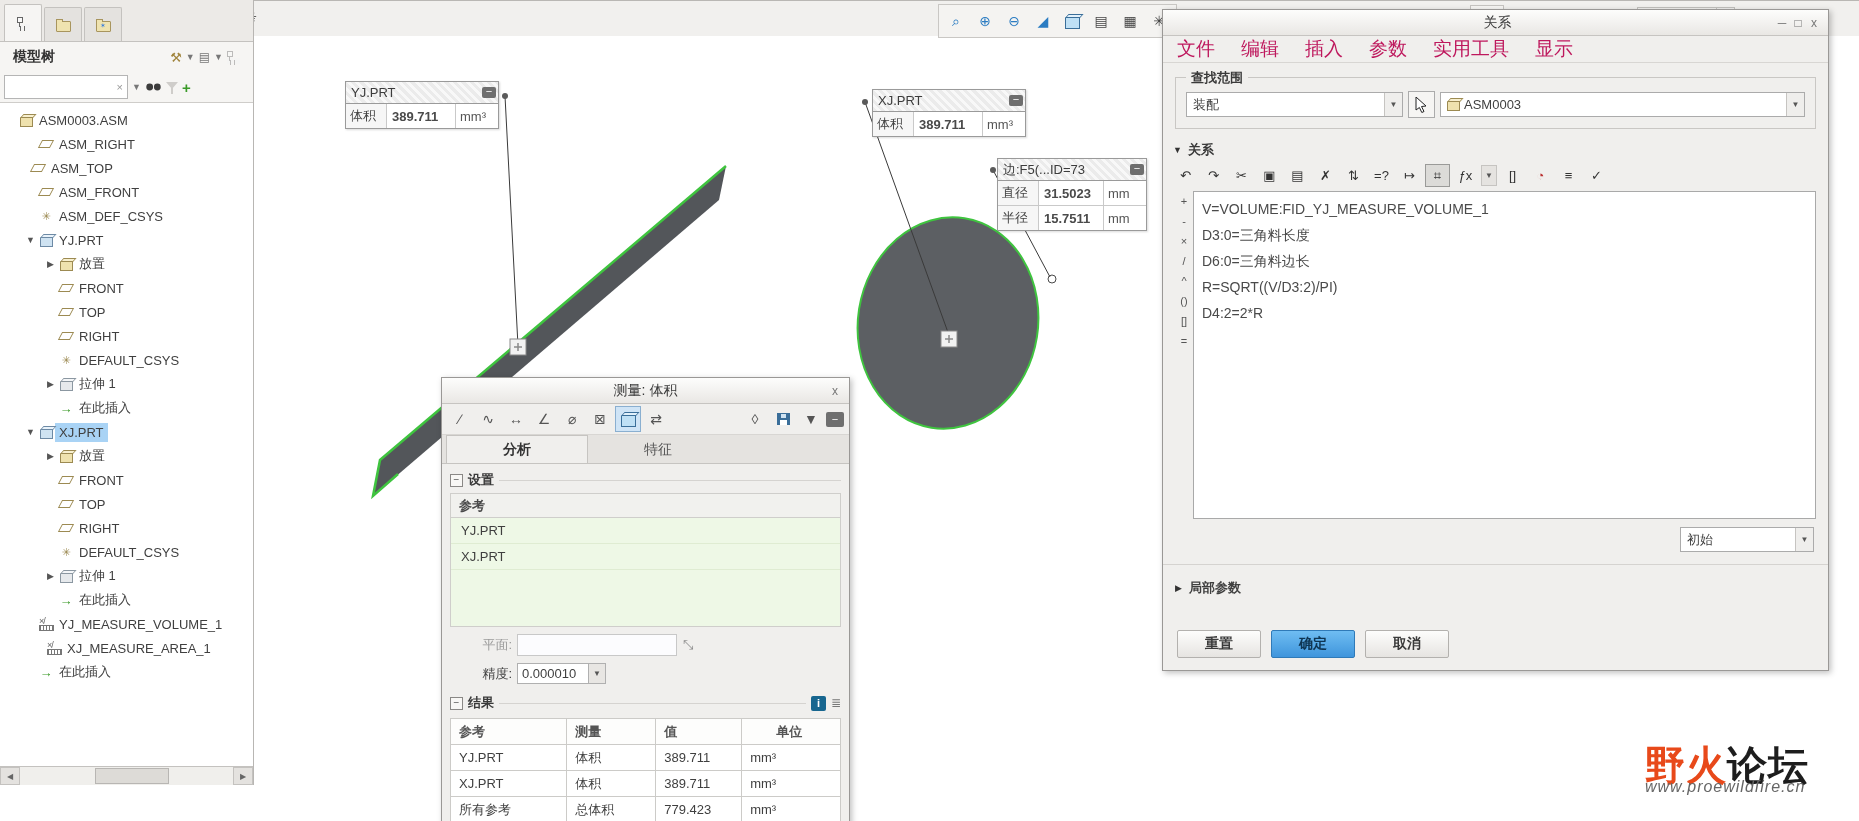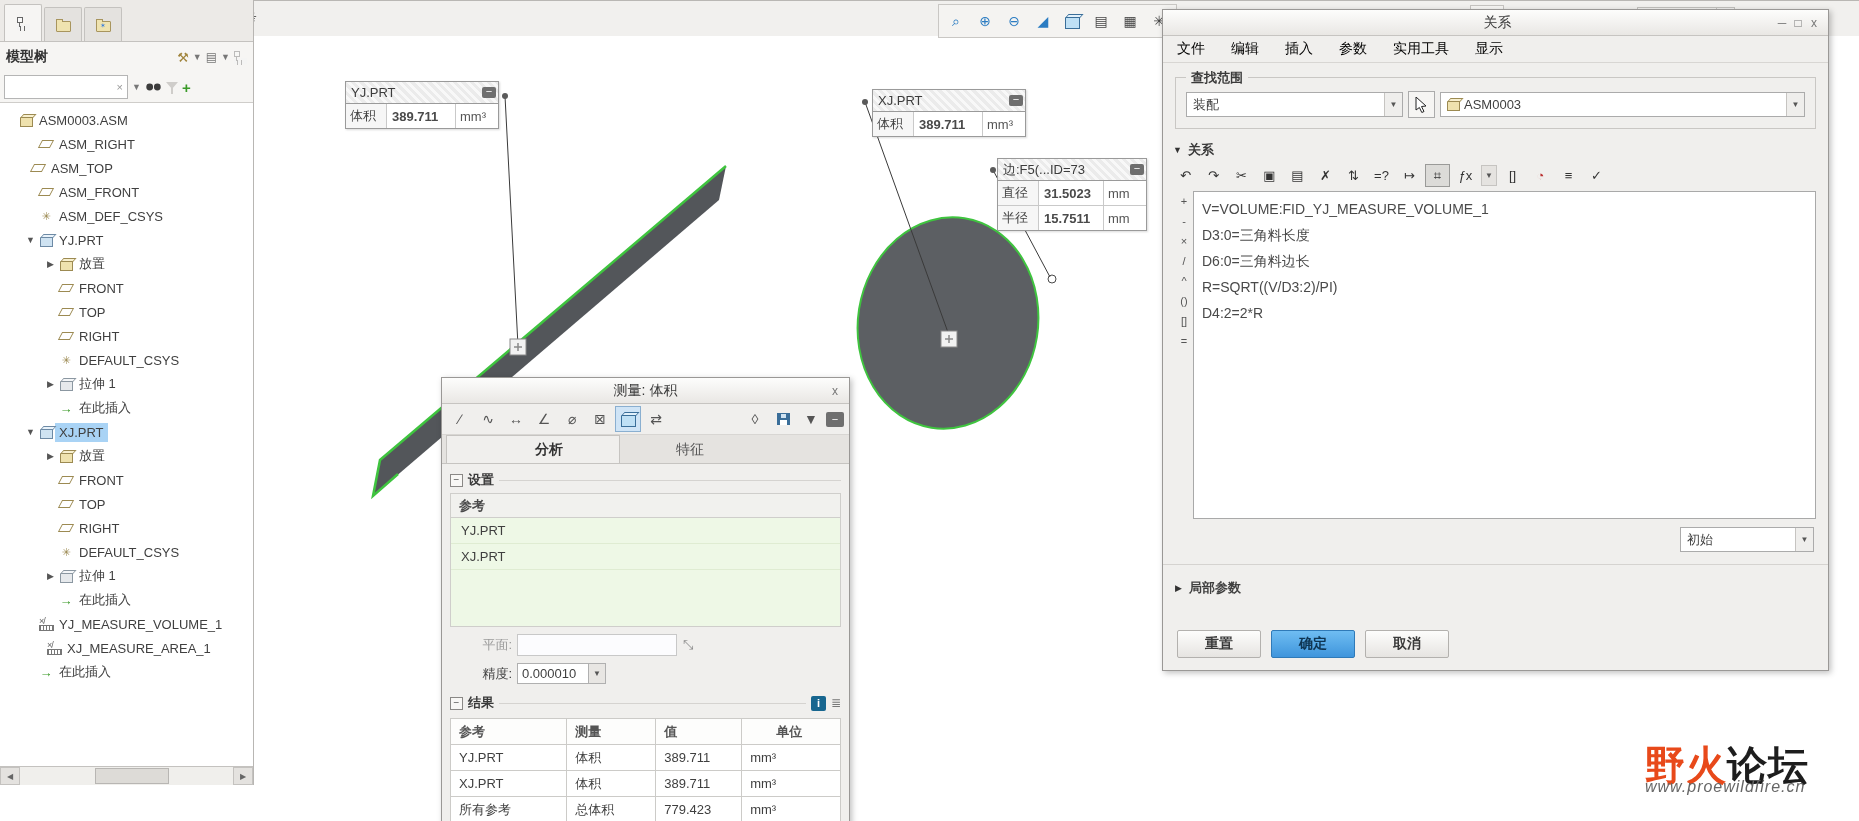--- a/index.html
+++ b/index.html
@@ -5,21 +5,21 @@
   html,body{margin:0;padding:0;}
   body{width:1859px;height:821px;position:relative;overflow:hidden;background:#fff;
        font-family:"Liberation Sans","DejaVu Sans",sans-serif;font-size:13px;color:#3f3f3f;
        -webkit-font-smoothing:antialiased;}
   .abs{position:absolute;}
   
   #left-panel{left:0;top:0;width:253px;height:785px;background:#f6f5f3;border-right:1px solid #b8b6b3;z-index:6;display:flex;flex-direction:column;}
   .tabstrip{height:38px;display:flex;align-items:flex-end;padding:3px 0 0 4px;gap:2px;background:#eceae7;border-bottom:1px solid #c4c2bf;}
   .tab{width:36px;height:33px;border:1px solid #c4c2bf;border-bottom:none;background:#e4e2df;display:flex;align-items:center;justify-content:center;border-radius:2px 2px 0 0;}
   .tab.active{background:#f6f5f3;height:36px;}
-  .mt-header{height:30px;display:flex;align-items:center;padding:0 6px;gap:4px;}
+  .mt-header{height:30px;display:flex;align-items:center;padding:0 13px;gap:4px;}
   .mt-title{font-weight:bold;font-size:14px;color:#333;flex:1;}
   .mt-search{height:30px;display:flex;align-items:center;gap:4px;padding:0 4px;border-bottom:1px solid #cfcdca;}
   .searchbox{width:122px;height:22px;border:1px solid #b5b5b5;background:#fff;display:flex;align-items:center;}
   .searchbox input{border:none;outline:none;flex:1;min-width:0;height:18px;font-size:12px;background:transparent;}
   .sb-x{color:#999;padding:0 4px;font-size:11px;}
   .mini-arrow{color:#777;font-size:9px;}
   .tree{background:#fff;flex:1;overflow:hidden;padding-top:5px;}
   .trow{height:24px;display:flex;align-items:center;white-space:nowrap;}
   .trow .arr{width:13px;text-align:center;font-size:9px;color:#555;flex:none;}
   .trow .tic{width:18px;display:flex;justify-content:center;flex:none;}
@@ -82,21 +82,21 @@
   .dlg-title{height:25px;background:linear-gradient(#fdfdfc,#e9e7e4);border-bottom:1px solid #c6c4c1;display:flex;align-items:center;padding:0 6px;flex:none;}
   .dlg-title .t{flex:1;text-align:center;font-size:14px;color:#3a3a3a;}
   .winbtn{color:#777;font-size:12px;width:16px;text-align:center;}
   #measure-toolbar{height:30px;display:flex;align-items:center;padding:0 5px;gap:2px;border-bottom:1px solid #d8d6d3;flex:none;}
   .mbtn{width:24px;height:24px;display:flex;align-items:center;justify-content:center;font-size:14px;color:#555;border:1px solid transparent;}
   .mbtn.pressed{background:#cfe4f6;border-color:#8aafd0;}
   .mbtn.dark-min{width:16px;height:13px;background:#6f6f6f;border-radius:2px;color:#fff;font-size:11px;line-height:10px;}
   .mtb-spacer{flex:1;}
   .tabsrow{height:28px;display:flex;align-items:flex-end;background:#e5e3e0;padding-left:4px;border-bottom:1px solid #c6c4c1;flex:none;}
   .mtab{width:140px;height:27px;display:flex;align-items:center;justify-content:center;font-size:14px;color:#555;}
-  .mtab.active{background:#f0efed;border:1px solid #c6c4c1;border-bottom:none;font-weight:bold;color:#333;padding-left:32px;}
+  .mtab.active{background:#f0efed;border:1px solid #c6c4c1;border-bottom:none;font-weight:bold;color:#333;}
   .mbody{padding:6px 8px 0;flex:1;display:flex;flex-direction:column;overflow:hidden;}
   .sect{display:flex;align-items:center;gap:5px;height:20px;flex:none;}
   .sq-min{width:11px;height:11px;border:1px solid #8a8886;background:#f8f7f5;color:#555;font-size:10px;line-height:9px;text-align:center;}
   .sect .st{font-weight:bold;color:#3a3a3a;}
   .sect .line{flex:1;height:1px;background:#d5d3d0;}
   .info-btn{width:15px;height:15px;background:#17668f;color:#fff;font-size:11px;font-weight:bold;text-align:center;line-height:15px;border-radius:2px;}
   .refhdr{height:23px;background:#f1f1ee;border:1px solid #cfcecb;border-bottom:none;display:flex;align-items:center;padding-left:8px;font-weight:bold;color:#4a4a4a;flex:none;margin-top:3px;}
   .reflist{height:108px;background:#eef8e6;border:1px solid #cfcecb;flex:none;overflow:hidden;}
   .refitem{height:25px;display:flex;align-items:center;padding-left:10px;border-bottom:1px solid #dfecd2;color:#3f3f3f;font-size:13px;}
   .formrow{display:flex;align-items:center;margin-top:7px;flex:none;}
@@ -106,21 +106,21 @@
   .pick-icon{margin-left:6px;color:#8a8a8a;font-size:13px;}
   .spin{display:flex;height:21px;}
   .spin input{width:62px;border:1px solid #b0b0b0;border-right:none;padding:0 4px;font-size:13px;color:#3f3f3f;outline:none;}
   .spin .sbtn{width:16px;background:#e8e6e3;border:1px solid #b0b0b0;font-size:8px;color:#555;display:flex;align-items:center;justify-content:center;}
   table.res{border-collapse:collapse;margin-top:5px;width:100%;background:#fff;}
   table.res th,table.res td{border:1px solid #cccbc8;height:25px;padding:0 0 0 8px;text-align:left;font-size:13px;font-weight:normal;color:#3f3f3f;}
   table.res th{color:#555;font-weight:bold;background:#fdfdfc;}
   
   #relations-dialog{left:1162px;top:9px;width:665px;height:660px;background:#f0efed;border:1px solid #9a9896;box-shadow:2px 2px 6px rgba(0,0,0,.25);z-index:5;display:flex;flex-direction:column;}
   #rel-menu{height:26px;display:flex;align-items:center;gap:26px;padding-left:14px;border-bottom:1px solid #d8d6d3;flex:none;}
-  #rel-menu .mi{color:#000000;font-size:14px;}
+  #rel-menu .mi{color:#be185d;font-size:19px;}
   .group{margin:14px 12px 0;border:1px solid #c9c7c4;position:relative;padding:13px 10px 10px;flex:none;}
   .group .glabel{position:absolute;top:-9px;left:10px;background:#f0efed;padding:0 5px;font-weight:bold;color:#3a3a3a;}
   .grow{display:flex;align-items:center;gap:5px;}
   .combo{height:23px;background:#fff;border:1px solid #ababab;display:flex;align-items:center;}
   .combo .cv{flex:1;padding:0 6px;white-space:nowrap;overflow:hidden;display:flex;align-items:center;gap:4px;}
   .combo .ca{width:17px;align-self:stretch;background:#efeeec;border-left:1px solid #c6c4c1;display:flex;align-items:center;justify-content:center;font-size:8px;color:#555;}
   .pickbtn{width:25px;height:25px;border:1px solid #ababab;background:#f6f5f3;display:flex;align-items:center;justify-content:center;}
   .relhdr{display:flex;align-items:center;gap:6px;margin:12px 0 0 10px;flex:none;}
   .relhdr .tri{font-size:9px;color:#333;}
   .relhdr .rt{font-weight:bold;color:#3a3a3a;}

